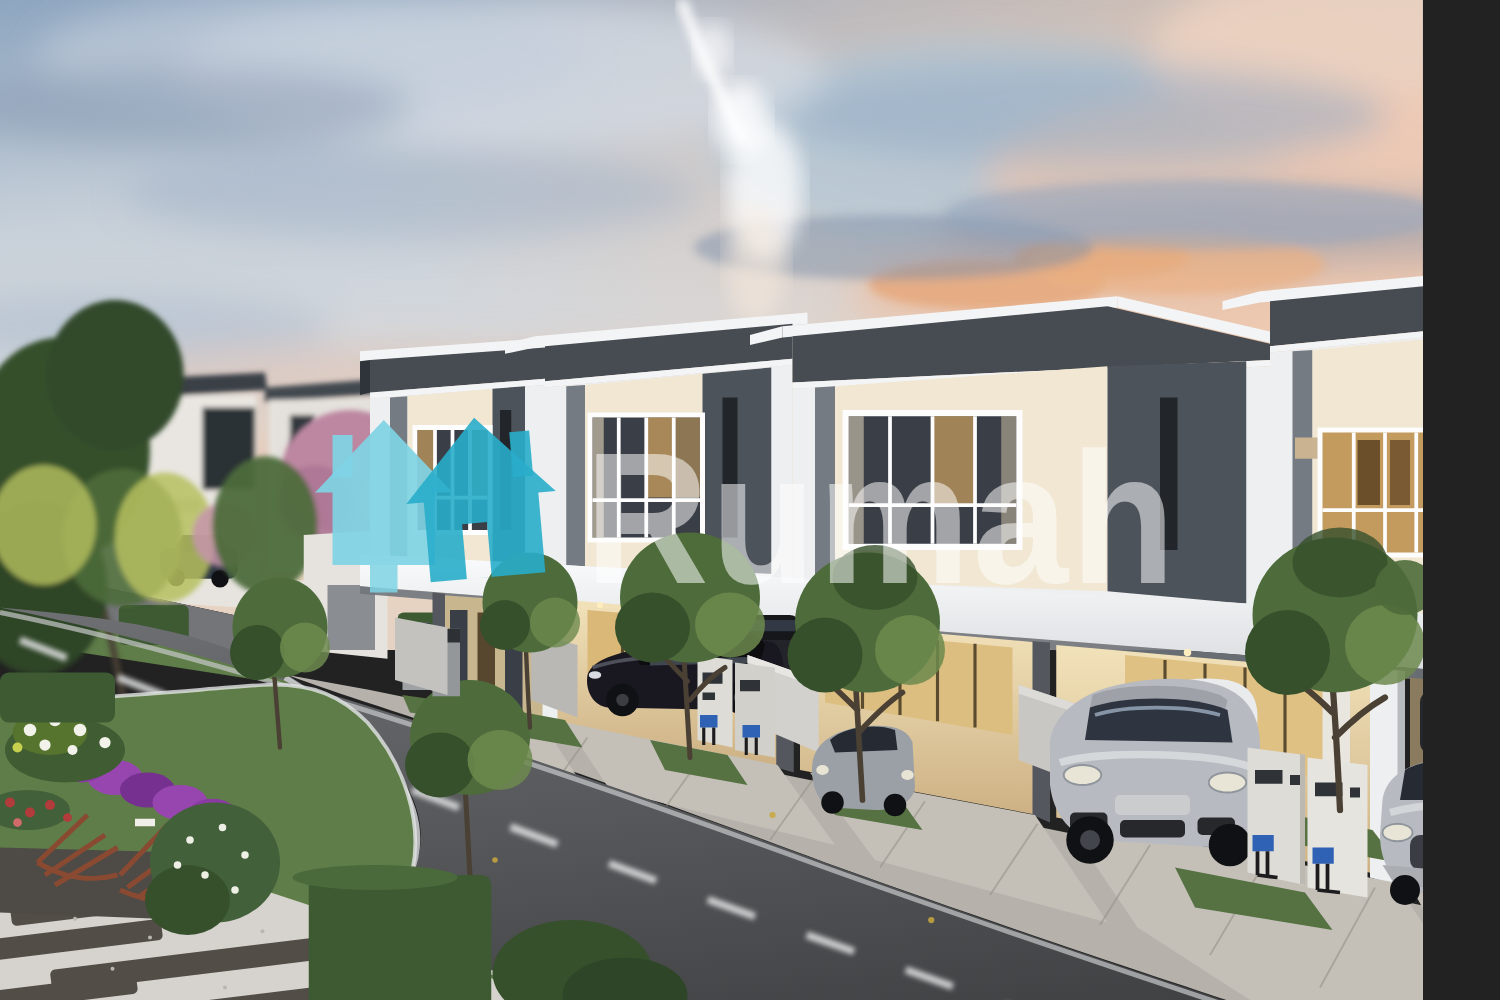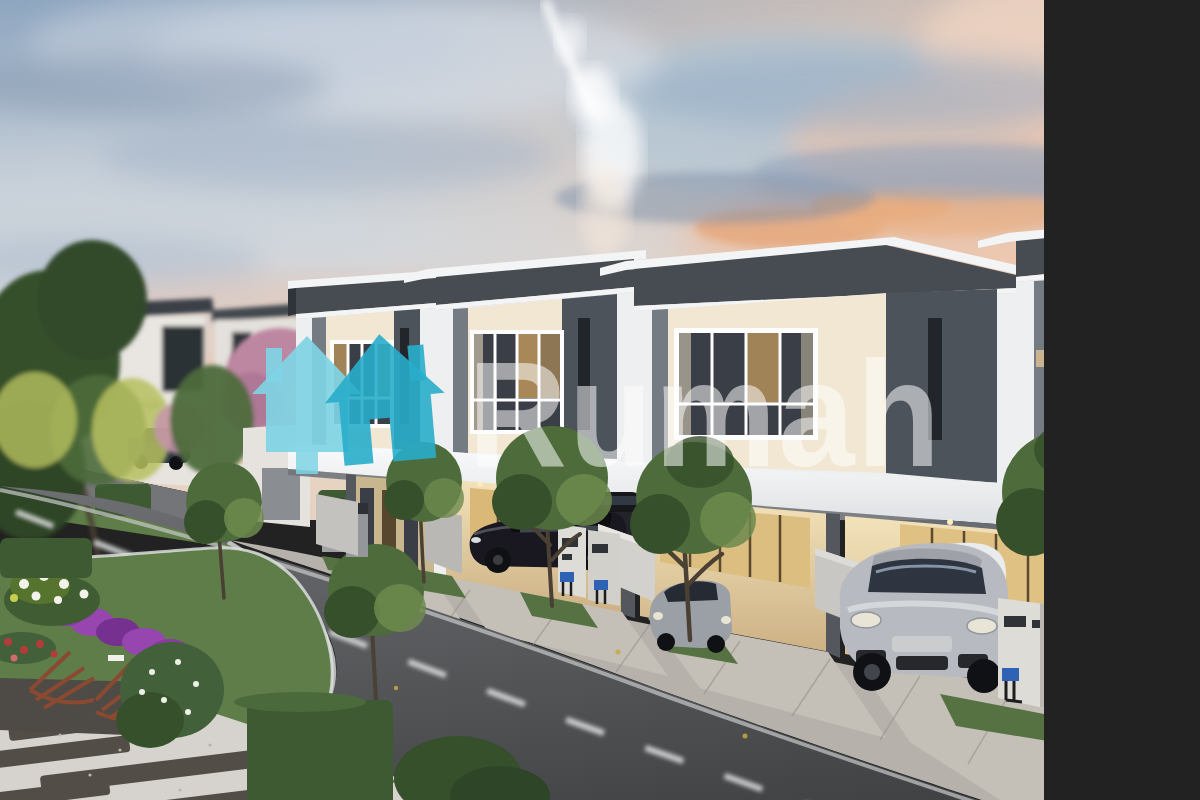--- a/index.html
+++ b/index.html
@@ -1,16 +1,16 @@
 <!DOCTYPE html>
 <html style="--skyTop: #8ea6c0; --skyMid: #c7d0d9; --horizonWarm: #e9d6c4; --cloudPink: #ecc7b1; --cloudOrange: #e5a87c; --cloudGray: #8799b1; --contrail: #ffffff; --roof: #474c52; --roofSide: #2f343a; --fascia: #f3f4f5; --pillar: #edeff1; --cream: #f1e7d2; --panel: #757b83; --panelDark: #4d535b; --slit: #22262b; --band: #f1f2f3; --bandShade: #70767c; --carportWall: #e7d3a6; --glassDark: #3a3f47; --glassWarm: #c49b5e; --doorWhite: #e9e6df; --sidewalk: #b6b2ab; --driveway: #ccc8c1; --apron: #c4c0b8; --road: #6f7073; --roadDark: #3e4042; --lane: #dadbdc; --curb: #d0d1d2; --lawn: #5f7d49; --grassSquare: #567243; --hedge: #3d5a32; --treeDark: #36502c; --tree: #4e6c3b; --treeLight: #6d8a4e; --treePink: #bd87a1; --treeYellow: #b6c05f; --trunk: #4a4034; --flowerPurple: #9746b0; --flowerPurpleDark: #76308f; --flowerRed: #b23c3c; --flowerWhite: #f2f2ea; --gravel: #d6d3ce; --stone: #524d46; --pad: #4e4a45; --wood: #8a4a32; --carBlack: #191820; --carSilver: #b7bac0; --carWhite: #e9ebed; --carBlue: #2c3540; --carDark: #23242a; --wheel: #101114; --glassCar: #2c3340; --boxLight: #dedcd6; --boxSide: #bcb9b3; --boxDark: #2f3338; --pipeBlue: #2f62b5; --tealLight: #7fd4e4; --tealDark: #28adca; --watermark: rgba(255,255,255,0.53);"><head>
 <meta charset="utf-8">
 <style>
   html,body{margin:0;padding:0;background:#222;}
-  #stage{width:1044px;height:800px;position:relative;overflow:hidden;font-family:"Liberation Sans",sans-serif;}
+  #stage{width:1138px;height:800px;position:relative;overflow:hidden;font-family:"Liberation Sans",sans-serif;}
   svg{display:block;}
   .fascia{fill:var(--fascia);}
   .roof{fill:var(--roof);}
   .roofSide{fill:var(--roofSide);}
   .pillar{fill:var(--pillar);}
   .cream{fill:var(--cream);}
   .panel{fill:var(--panel);}
   .panelD{fill:var(--panelDark);}
   .slit{fill:var(--slit);}
   .win{fill:var(--glassDark);}

